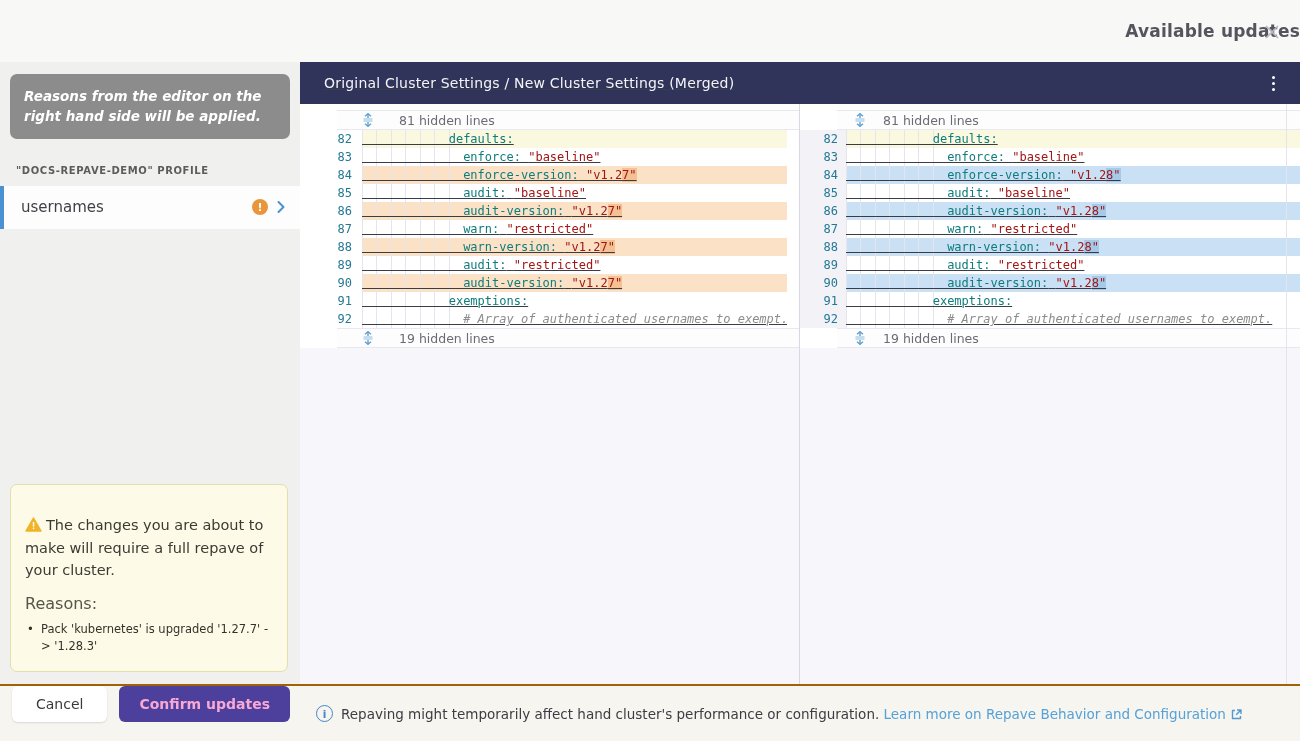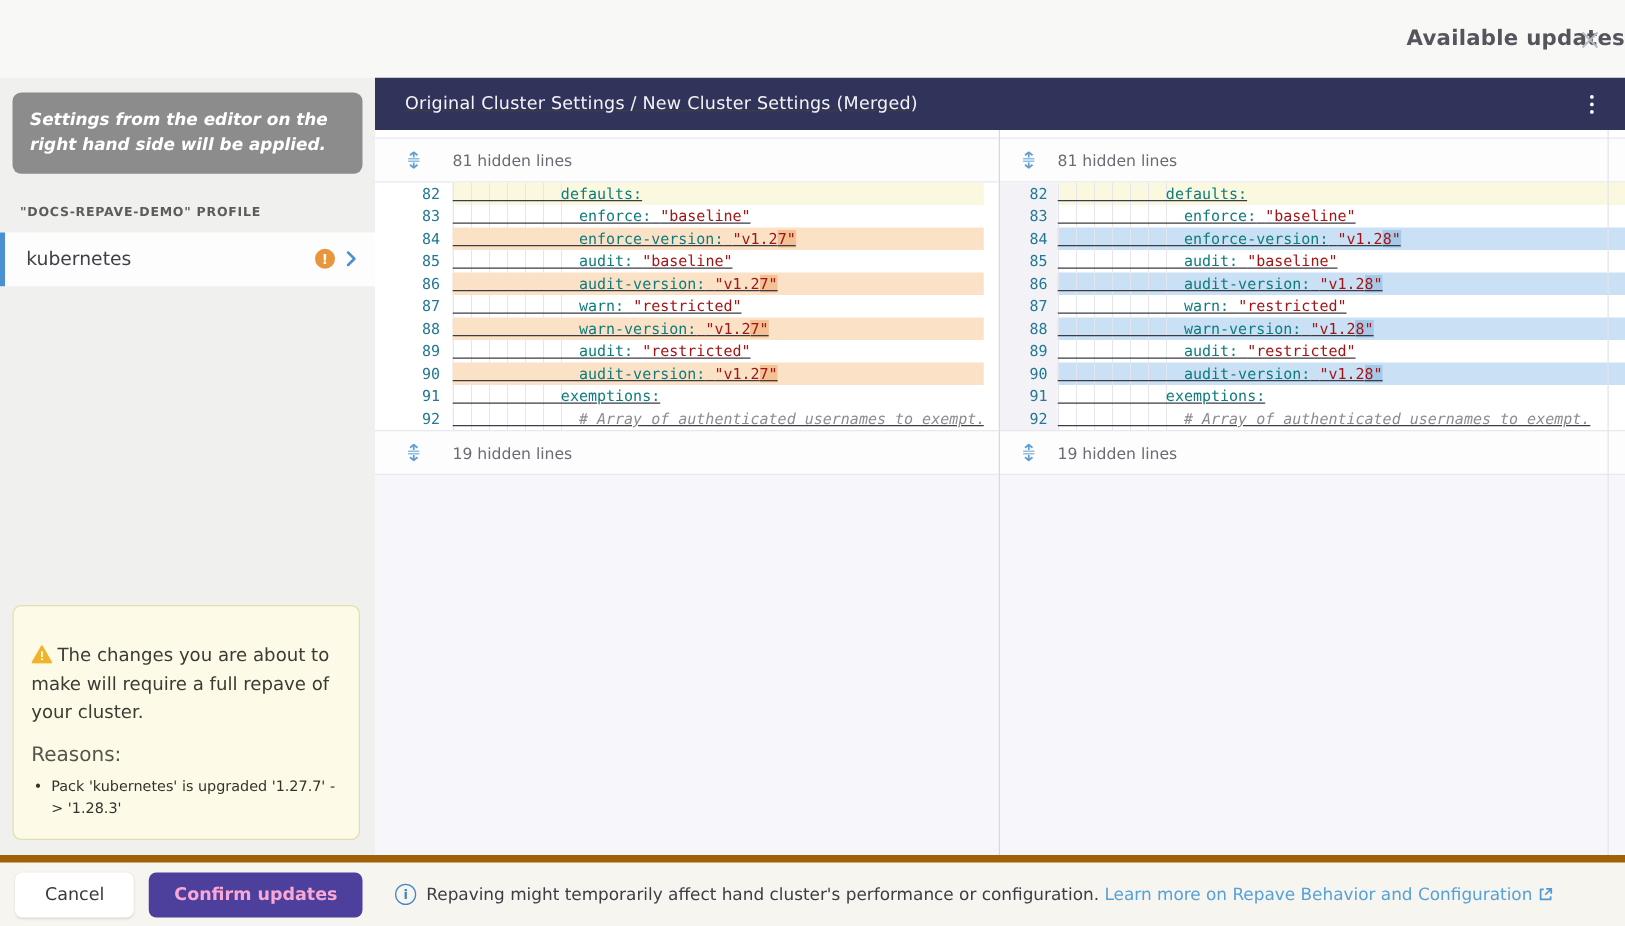--- a/index.html
+++ b/index.html
@@ -39,21 +39,21 @@
   .kebab { width:22px; height:26px; display:flex; flex-direction:column; align-items:center; justify-content:center; gap:3px; cursor:pointer; }
   .kebab i { width:3px; height:3px; border-radius:50%; background:#fff; display:block; }
 
   .editor { flex:1; position:relative; display:flex; background:#fff; font-family:"DejaVu Sans Mono", monospace; min-height:0; overflow:hidden; }
   .pane { display:flex; flex-direction:column; padding-top:6px; background:#fff; min-width:0; }
   .pane-left { width:499px; flex:0 0 499px; }
   .pane-right { flex:1; }
   .vdivider { width:1px; background:#d8d8e2; flex:0 0 1px; }
   .ruler-line { position:absolute; top:0; bottom:0; right:13px; width:1px; background:#e4e4ec; pointer-events:none; }
 
-  .hidden-row { height:36px; display:flex; align-items:center; border-top:1px solid #e8e8f0; border-bottom:1px solid #e8e8f0; background:#fdfdfe; cursor:pointer; flex:0 0 auto; }
+  .hidden-row { height:20px; display:flex; align-items:center; border-top:1px solid #e8e8f0; border-bottom:1px solid #e8e8f0; background:#fdfdfe; cursor:pointer; flex:0 0 auto;margin-left:37px; }
   .hidden-row .hr-gut { display:flex; align-items:center; justify-content:center; flex:0 0 auto; }
   .pane-left .hr-gut { width:62px; }
   .pane-right .hr-gut { width:46px; }
   .hidden-row .hr-label { font-family:"DejaVu Sans", sans-serif; font-size:12.5px; color:#6b6b74; }
 
   .crow { display:flex; height:18px; line-height:18px; font-size:12px; flex:0 0 auto; }
   .lnum { color:#237893; text-align:right; flex:0 0 auto; }
   .pane-left .lnum { width:62px; padding-right:10px; }
   .pane-right .lnum { width:46px; padding-right:8px; background:#f2f2f7; }
   .ltext { flex:1; position:relative; overflow:hidden; white-space:pre; min-width:0;text-decoration:underline; }
@@ -66,21 +66,21 @@
   .crow.add .ltext { background:#c9e0f5; }
   .crow.del .c-hl { background:#f3c194; }
   .crow.add .c-hl { background:#a5cae9; }
   .c-key { color:#0e7c7c; }
   .c-str { color:#a31515; }
   .c-pln { color:#333; }
   .c-com { color:#8c8c8c; font-style:italic; }
   .below { flex:1; background:#f7f7fb; }
 
   
-  .footer { height:57px; flex:0 0 auto; background:#f7f5ef; border-top:6px solid #a16207; display:flex; align-items:center; padding:0 16px 0 12px; gap:12px; }
+  .footer { height:57px; flex:0 0 auto; background:#f7f5ef; border-top:2px solid #a16207; display:flex; padding:0 16px 0 12px; gap:12px; }
   .btn { height:36px; border:none; border-radius:6px; font-family:"DejaVu Sans", sans-serif; font-size:14px; cursor:pointer; }
   .btn-cancel { background:#fff; color:#3a3a3a; padding:0 24px; box-shadow:0 1px 2px rgba(0,0,0,.12); }
   .btn-confirm { background:#4c409c; color:#f9a8d4; font-weight:600; padding:0 20px; }
   .footer-note { display:flex; align-items:center; gap:8px; margin-left:14px; font-size:13.5px; color:#3c3c44; }
   .info-circle { width:17px; height:17px; border:1.5px solid #4485c8; border-radius:50%; color:#4485c8; font-size:10.5px; font-weight:600; display:flex; align-items:center; justify-content:center; flex:0 0 auto; }
   .footer-link { color:#55a1d8; text-decoration:none; cursor:pointer; }
   .ext-icon { vertical-align:-2px; margin-left:4px; }
 </style>
 </head>
 <body>
@@ -92,24 +92,24 @@
     <div class="close-btn">
       <svg width="16" height="16" viewBox="0 0 16 16">
           <path d="M2 2 L14 14 M14 2 L2 14" stroke="#b9b9c1" stroke-width="1.6" fill="none"></path>
         </svg>
     </div>
   </div>
 
   <div class="main">
 
     <div class="sidebar">
-      <div class="tooltip">Settings from the editor on the right hand side will be applied.</div>
+      <div class="tooltip">Reasons from the editor on the right hand side will be applied.</div>
       <div class="profile-label">"DOCS-REPAVE-DEMO" PROFILE</div>
       <div class="pack-row">
-        <span class="pack-name">kubernetes</span>
+        <span class="pack-name">usernames</span>
         <span class="badge">!</span>
         <svg width="10" height="16" viewBox="0 0 10 16">
             <path d="M2.5 3 L7.5 8 L2.5 13" stroke="#4a90d2" stroke-width="2" fill="none" stroke-linecap="round" stroke-linejoin="round"></path>
           </svg>
       </div>
       <div class="sidebar-spacer"></div>
       <div class="warning-box">
         <div class="warning-head">
           <svg class="tri" width="17" height="15" viewBox="0 0 17 15">
               <path d="M8.5 1 L16 14 L1 14 Z" fill="#f0b429" stroke="#f0b429" stroke-width="1.5" stroke-linejoin="round"></path>

